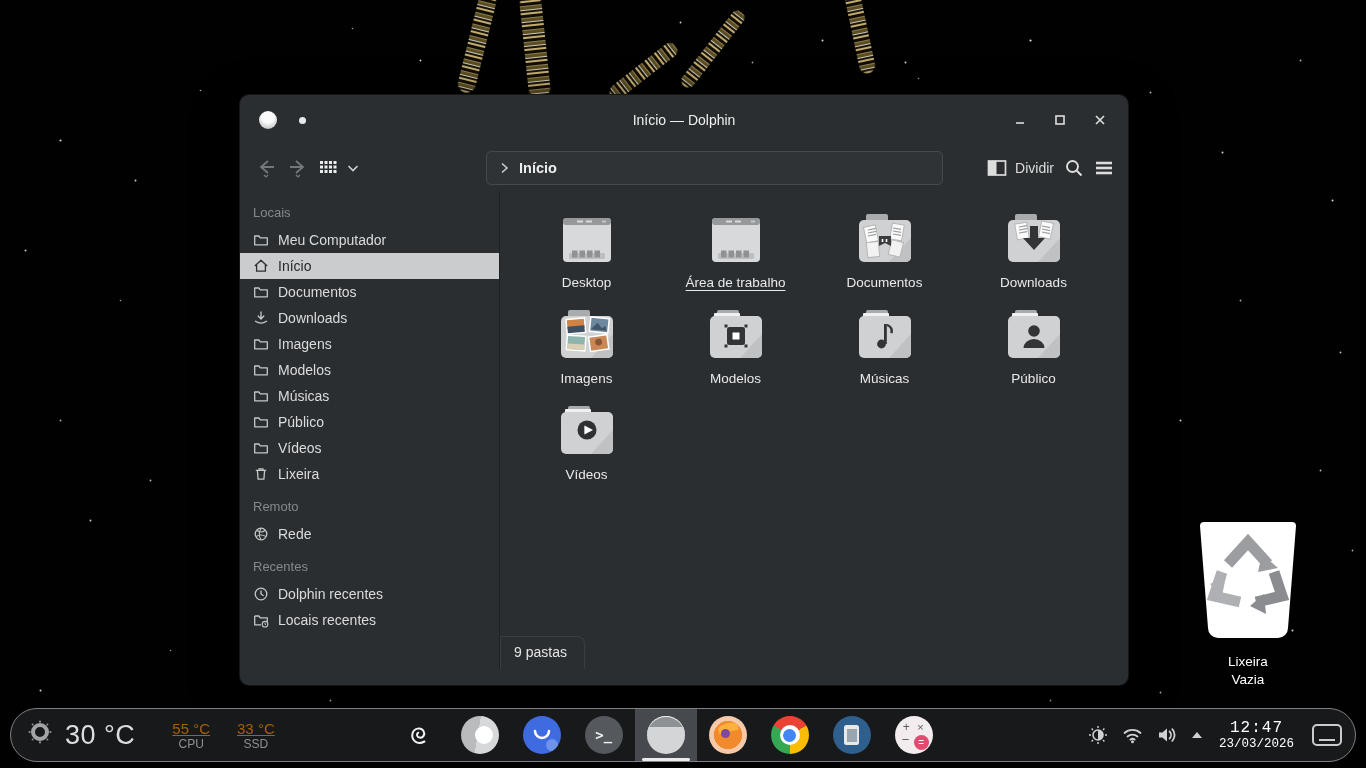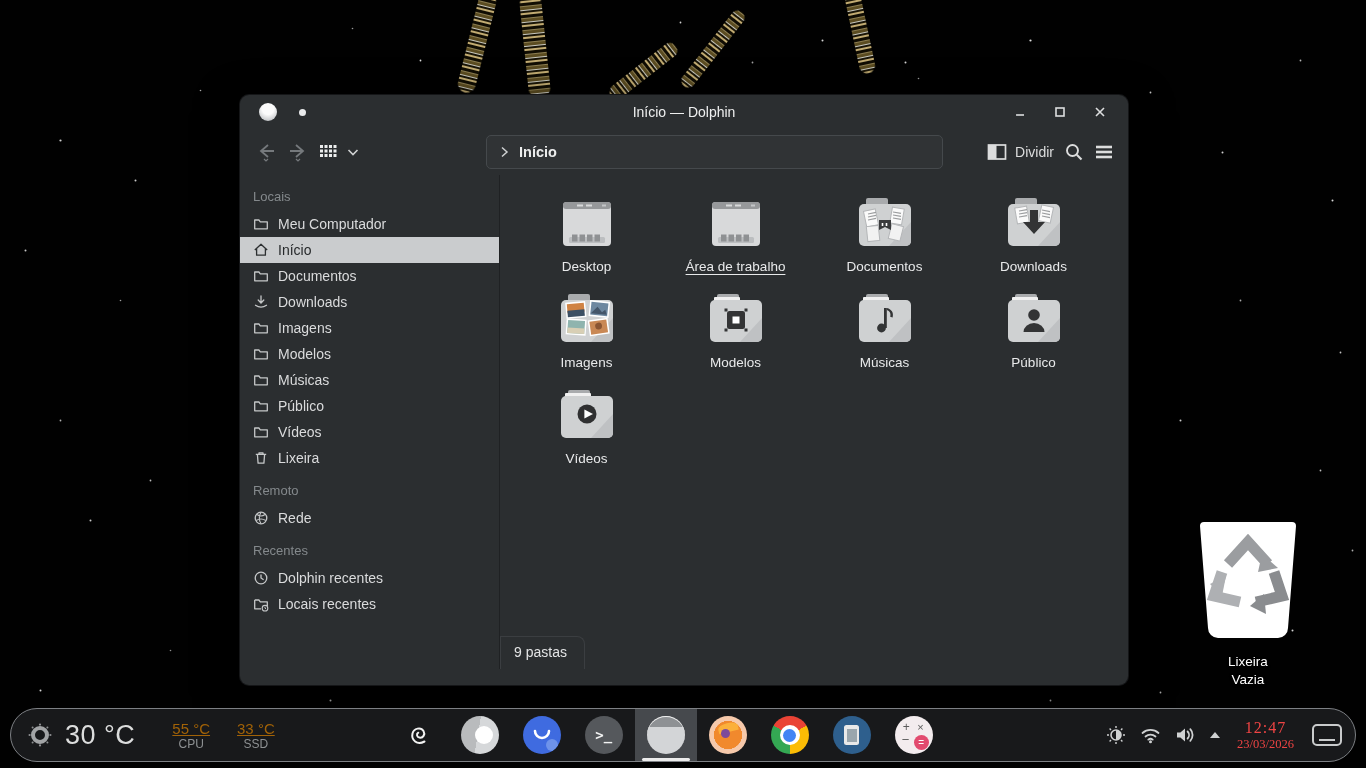--- a/index.html
+++ b/index.html
@@ -27,21 +27,21 @@
   .s4{left:706px;top:2px;width:14px;height:94px;transform:rotate(38deg);}
   .s5{left:852px;top:-10px;width:16px;height:84px;transform:rotate(-12deg);}
 
   
   .trash-desktop{position:absolute;left:1192px;top:518px;width:112px;text-align:center;}
   .trash-label{margin-top:7px;font-size:13.5px;color:#ffffff;line-height:1.35;text-shadow:0 1px 3px rgba(0,0,0,.9);}
 
   
   .window{position:absolute;left:240px;top:95px;width:888px;height:590px;background:#2b2e30;
     border-radius:9px;box-shadow:0 0 0 1px #151618,0 14px 44px rgba(0,0,0,.7);display:flex;flex-direction:column;}
-  .titlebar{height:34px;flex:0 0 auto;display:flex;align-items:center;position:relative;padding:0 10px;}
+  .titlebar{height:34px;flex:0 0 auto;display:flex;align-items:center;position:relative;padding:8px 10px;}
   .tb-appicon{width:18px;height:18px;border-radius:50%;margin-left:9px;
     background:radial-gradient(circle at 50% 32%,#fbfbfb 0 38%,#cfd1d3 72%,#9ea1a3 100%);}
   .tb-dot{width:7px;height:7px;border-radius:50%;background:#e9eaeb;margin-left:22px;}
   .tb-title{position:absolute;left:0;right:0;text-align:center;font-size:14px;color:#eeefef;pointer-events:none;}
   .tb-controls{margin-left:auto;display:flex;align-items:center;gap:16px;z-index:1;padding-right:6px;}
   .wbtn{width:24px;height:24px;display:flex;align-items:center;justify-content:center;color:#dddedf;}
 
   .toolbar{height:46px;flex:0 0 auto;display:flex;align-items:center;padding:0 14px;gap:8px;}
   .tool{display:flex;align-items:center;justify-content:center;color:#cfd1d2;}
   .dim{color:#75797c;}
@@ -65,21 +65,21 @@
   .gitem{display:flex;flex-direction:column;align-items:center;padding-top:3px;}
   .gitem svg{width:64px;height:64px;}
   .glabel{margin-top:3px;font-size:13.5px;color:#e8e9ea;white-space:nowrap;}
   .gitem.focused .glabel{text-decoration:underline;text-underline-offset:3px;}
   .status-tab{position:absolute;left:0;bottom:0;background:#2b2e30;border:1px solid #3b3e41;border-bottom:none;
     border-radius:0 8px 0 0;padding:7px 17px 9px 13px;font-size:14px;color:#e3e4e5;}
 
   
   .panel{position:absolute;left:10px;right:10px;bottom:6px;height:54px;box-sizing:border-box;background:#18191b;
     border:1.5px solid #7d8084;border-radius:28px;display:flex;align-items:center;}
-  .weather{display:flex;align-items:center;gap:13px;margin-left:17px;}
+  .weather{display:flex;align-items:flex-start;gap:13px;margin-left:17px;}
   .w-temp{font-size:27px;color:#dcdddd;letter-spacing:.5px;}
   .sensors{display:flex;gap:27px;margin-left:37px;text-align:center;}
   .sensor-val{font-size:15px;color:#a16207;text-decoration:underline;}
   .sensor-lab{font-size:12px;color:#8e9193;margin-top:0px;}
   .apps{display:flex;margin-left:112px;height:100%;align-items:stretch;}
   .app{width:62px;display:flex;align-items:center;justify-content:center;position:relative;}
   .app.active{background:#46494d;}
   .app.active::after{content:"";position:absolute;bottom:0;left:7px;right:7px;height:3px;background:#ececec;border-radius:2px;}
   .aic{width:38px;height:38px;border-radius:50%;position:relative;display:flex;align-items:center;justify-content:center;overflow:hidden;}
   .ic-debian{background:transparent;}
@@ -99,21 +99,21 @@
   .ic-connect i{width:15px;height:20px;border-radius:2.5px;background:#e9e9e9;display:flex;align-items:center;justify-content:center;}
   .ic-connect i b{width:10px;height:13px;background:#9aa6ad;display:block;}
   .ic-calc{background:#f3ecee;color:#5b5b5b;}
   .ic-calc .p{position:absolute;left:8px;top:4px;font-size:12px;}
   .ic-calc .x{position:absolute;right:9px;top:5px;font-size:11px;}
   .ic-calc .m{position:absolute;left:7px;top:16px;font-size:13px;}
   .ic-calc .eq{position:absolute;right:4px;bottom:4px;width:15px;height:15px;border-radius:50%;background:#e24a6e;
     color:#fff;font-size:10px;display:flex;align-items:center;justify-content:center;}
   .tray{margin-left:auto;display:flex;align-items:center;gap:14px;margin-right:13px;color:#cfd1d2;}
   .caret-up{width:0;height:0;border-left:5px solid transparent;border-right:5px solid transparent;border-bottom:6px solid #cfd1d2;}
-  .clock{text-align:center;font-family:Liberation Serif, serif;color:#ef4444;line-height:1.15;margin-left:3px;}
+  .clock{text-align:center;font-family:Liberation Mono, monospace;color:#ffffff;line-height:1.15;margin-left:3px;}
   .clock-time{font-size:16px;letter-spacing:1px;}
   .clock-date{font-size:12.5px;}
   .show-desktop{width:30px;height:22px;box-sizing:border-box;border:2px solid #c9cbcc;border-radius:5px;position:relative;margin-left:4px;}
   .show-desktop::after{content:"";position:absolute;left:5px;right:5px;bottom:3px;height:2px;background:#c9cbcc;}
 </style>
 </head>
 <body>
 
 <div class="stars"></div>
 <div class="streak s1"></div>

